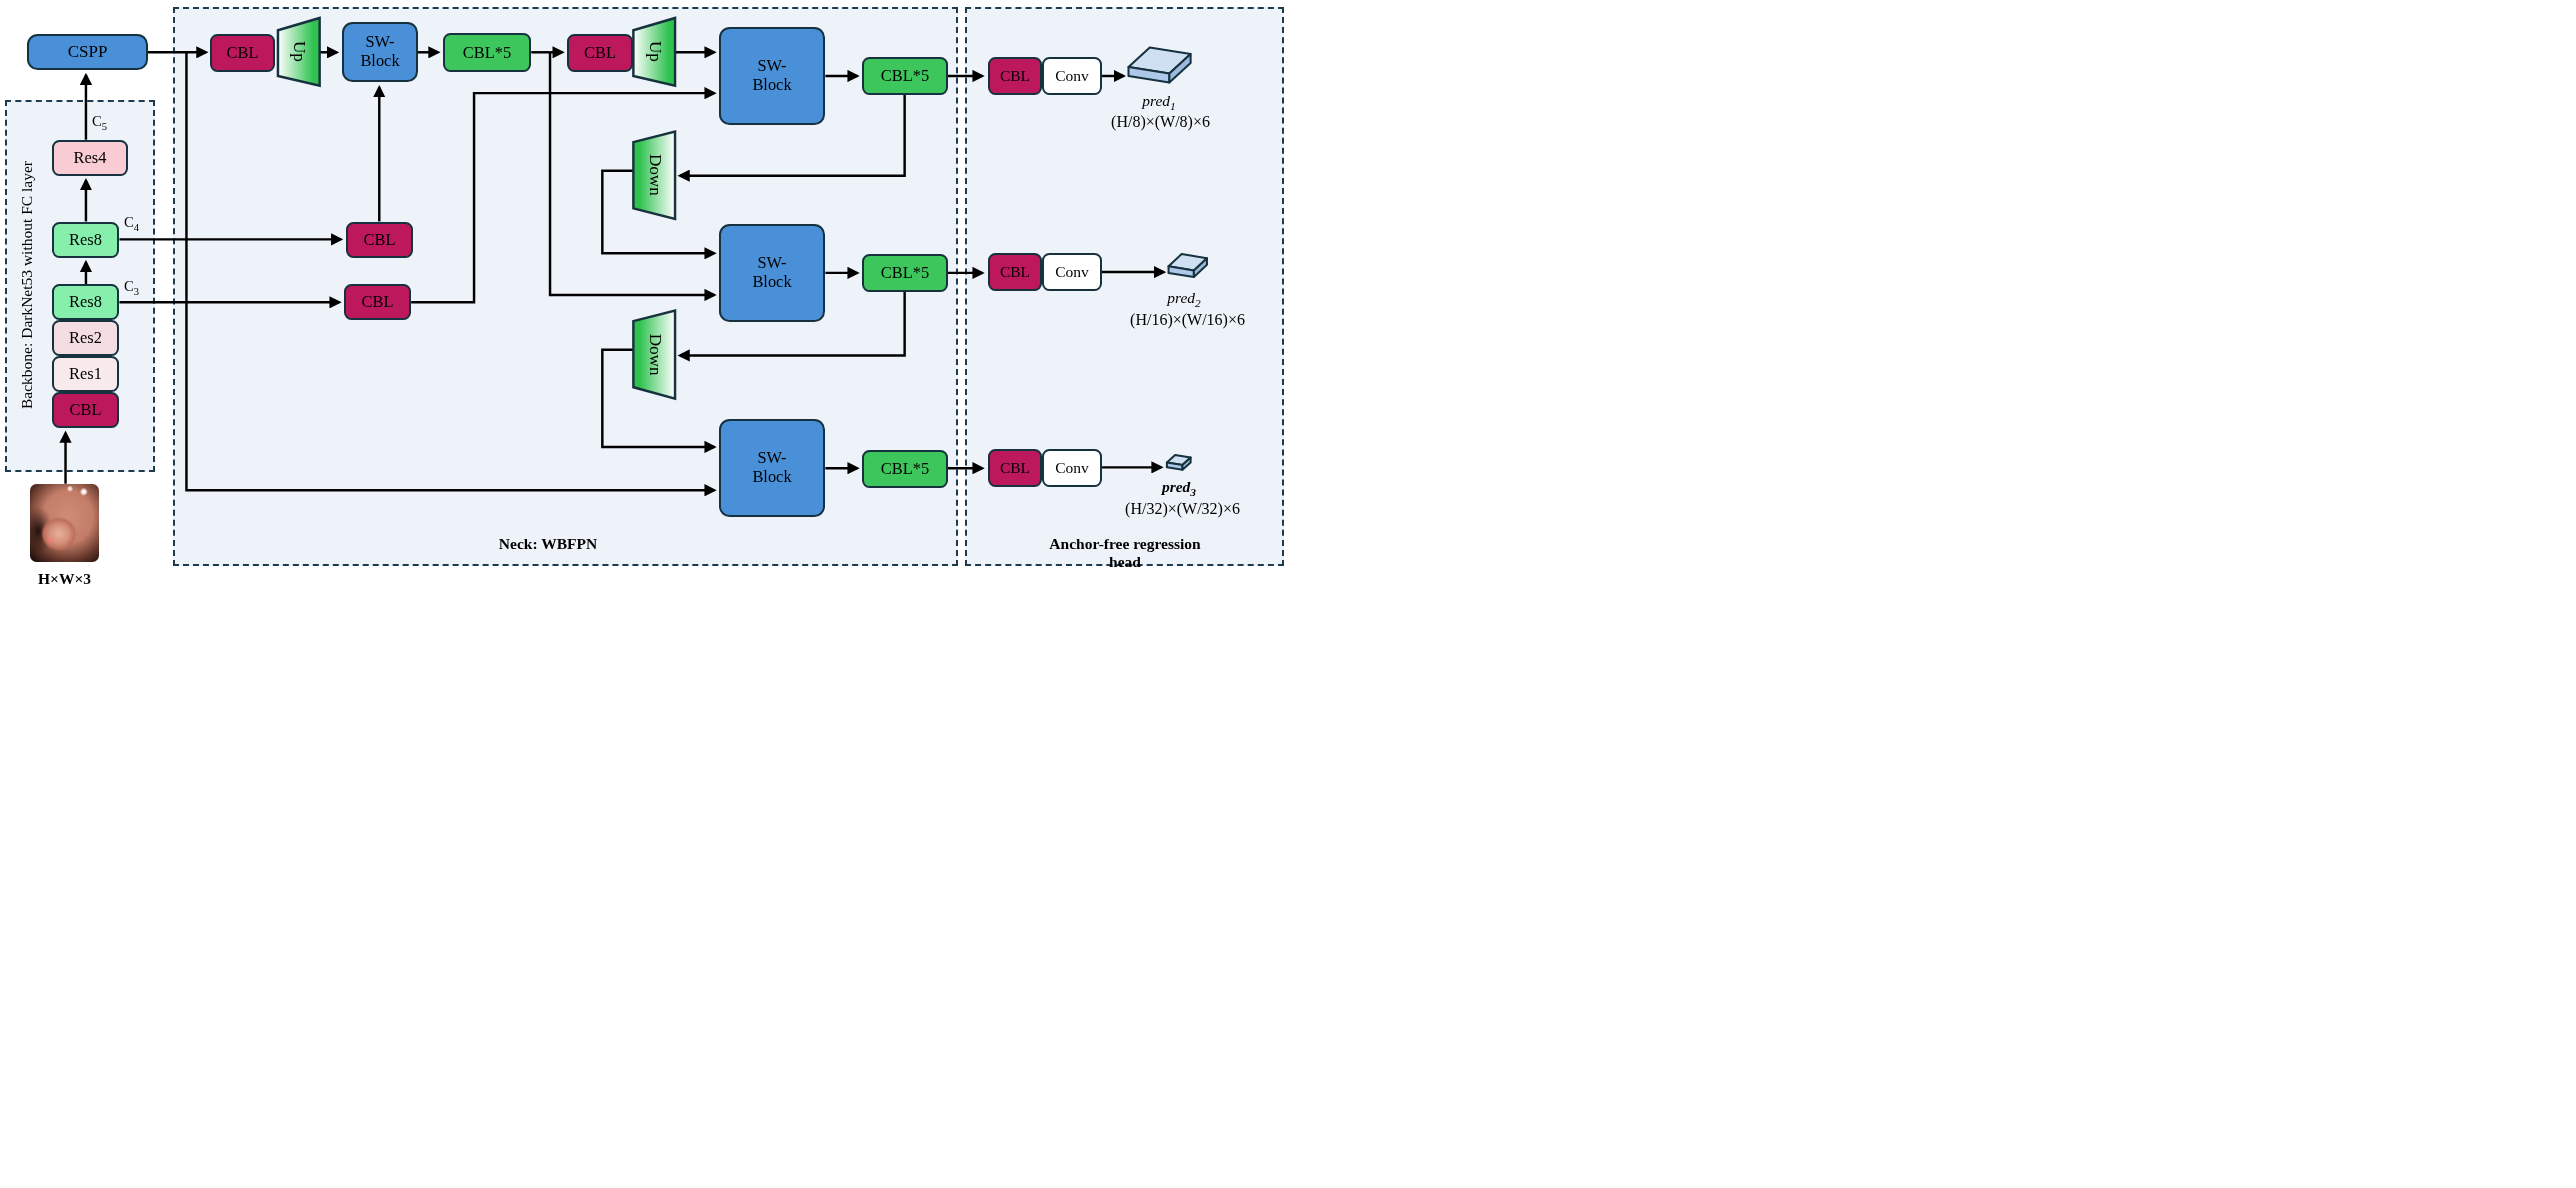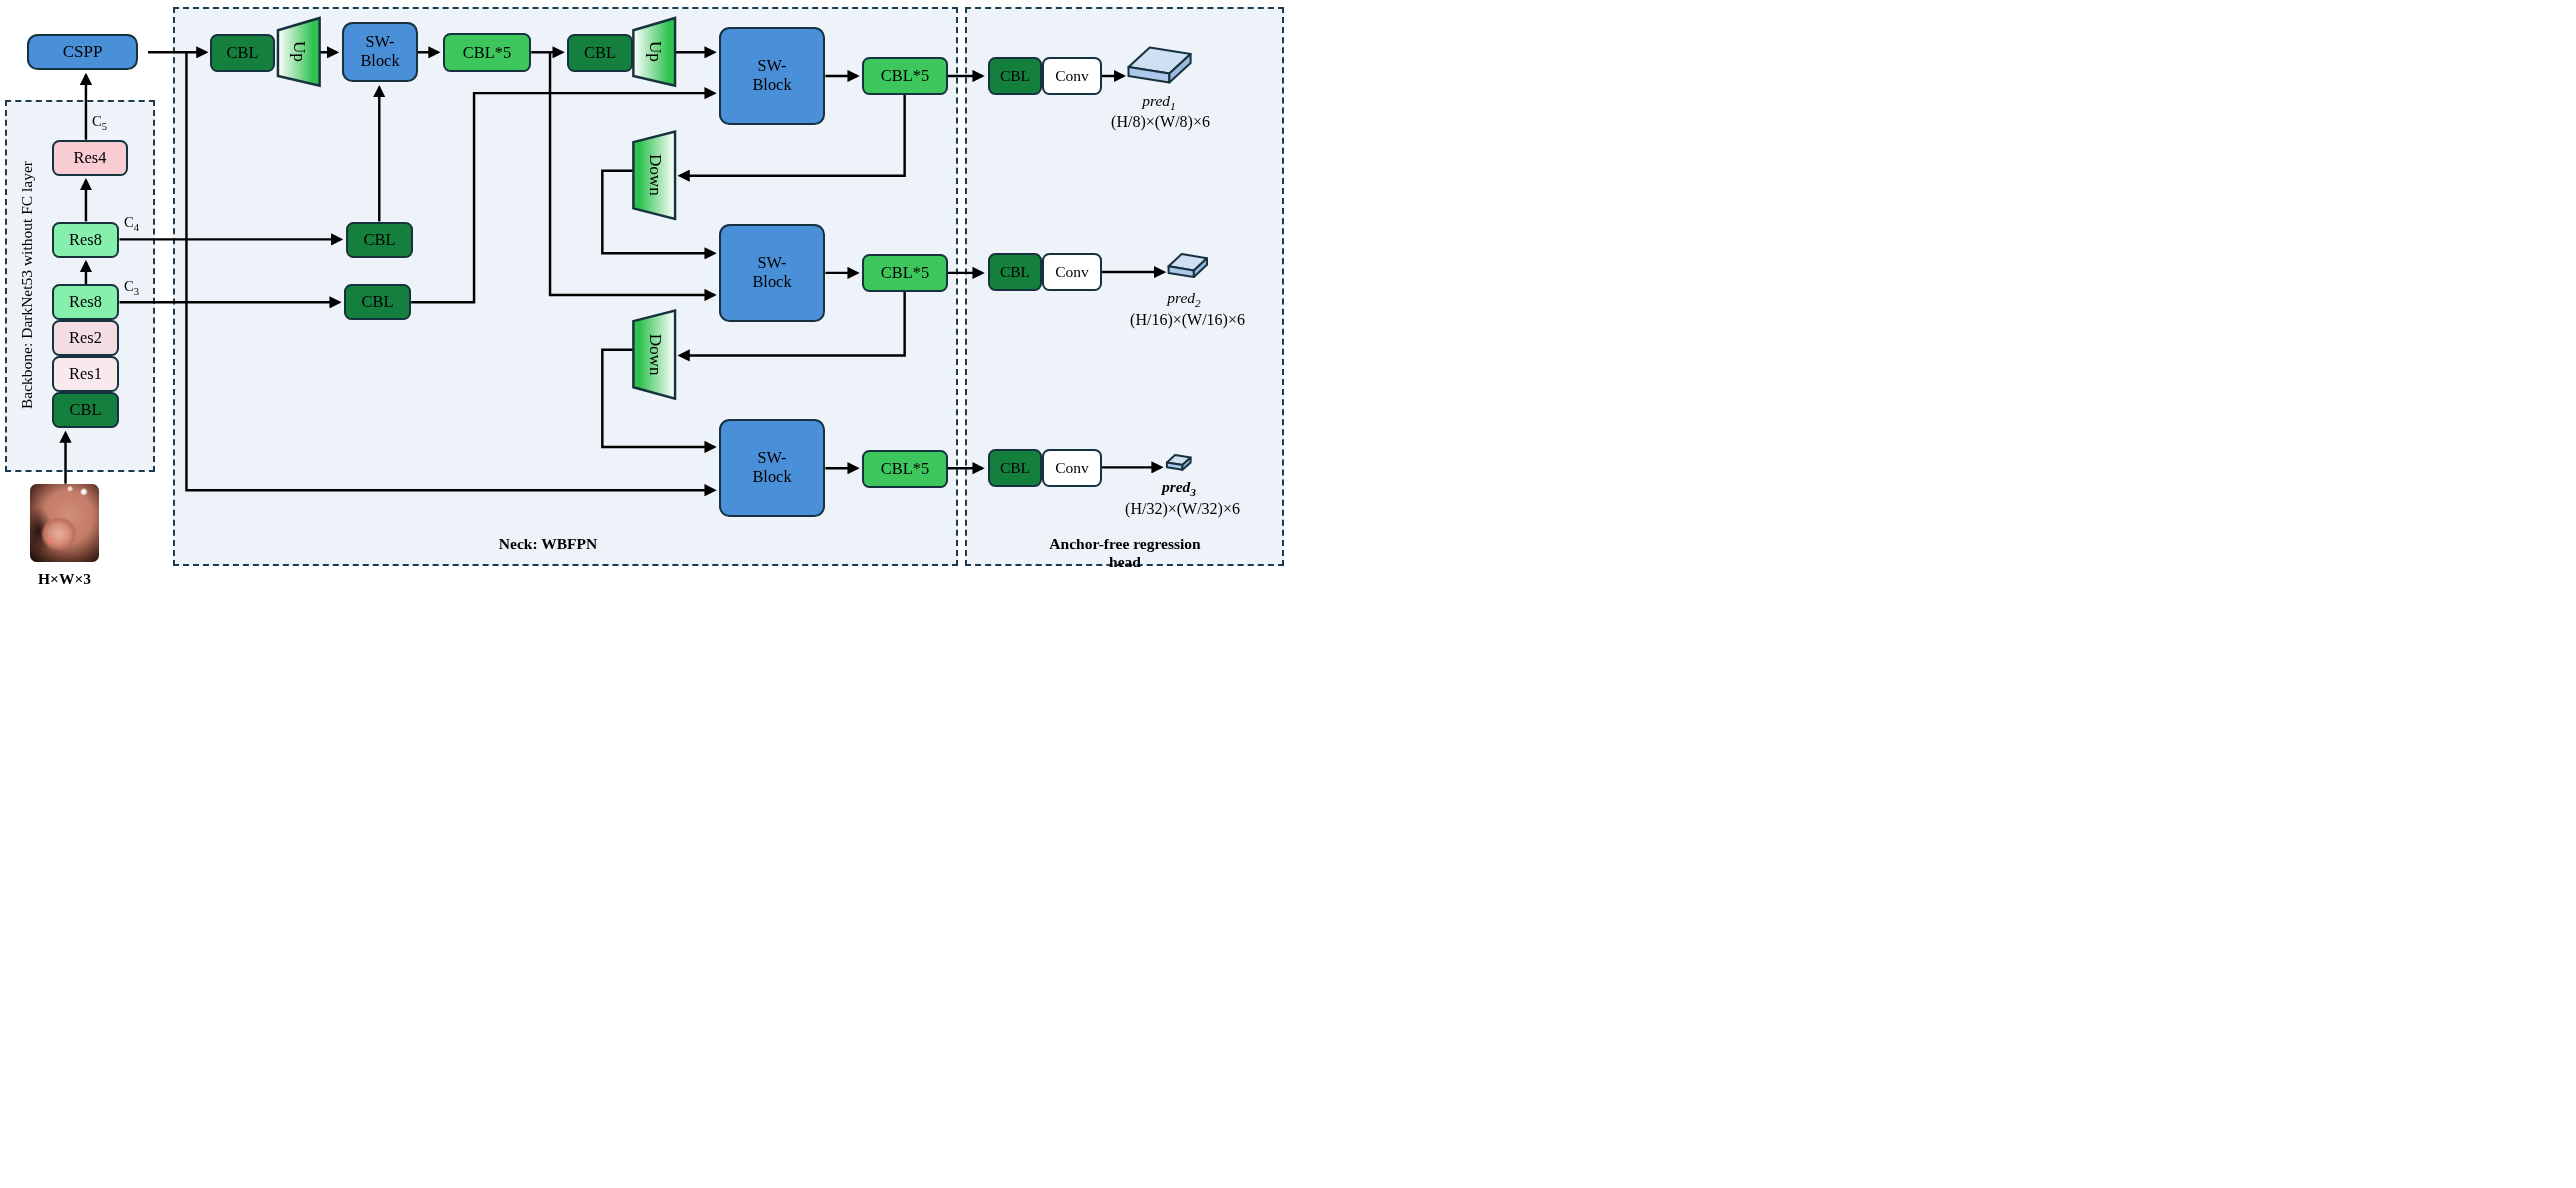--- a/index.html
+++ b/index.html
@@ -4,21 +4,21 @@
 <style>
   html,body{margin:0;padding:0;background:#fff;}
   #canvas{position:relative;width:1288px;height:594px;background:#ffffff;
           font-family:"Liberation Serif", serif;color:#000;}
   .dashbox{position:absolute;background:#eef2f9;border:2.5px dashed #1d3b4d;box-sizing:border-box;}
   .blk{position:absolute;box-sizing:border-box;border:2.5px solid #16323f;border-radius:7.4px;
        display:flex;align-items:center;justify-content:center;font-size:16.4px;z-index:3;}
   .blk.big{border-radius:10.6px;}
   .cspp{background:#4a90d8;}
   .sw{background:#4a90d8;white-space:pre-line;text-align:center;line-height:1.15;}
-  .cbl-light{background:#15803d;}
+  .cbl-light{background:#be185d;}
   .cbl5{background:#3dc65c;}
   .res8{background:#86efac;}
   .res4{background:#f8ccd2;}
   .res2{background:#f3dde2;}
   .res1{background:#f7e9ec;}
   .conv{background:#ffffff;}
   .caption{position:absolute;font-size:15.5px;text-align:center;z-index:3;font-weight:bold;}
   .clabel{position:absolute;font-size:14.7px;z-index:3;}
   .clabel sub{font-size:10.6px;}
   .predlabel{position:absolute;font-size:15.5px;font-style:italic;z-index:3;text-align:center;}
@@ -129,21 +129,21 @@
         <polygon points="1461,331 1477,316 1477,324 1461,339" fill="#9db9dc"></polygon>
       </g>
       <g>
         <polygon points="1428,566 1438,557 1457,560 1447,569" fill="#cfe0f2"></polygon>
         <polygon points="1428,566 1447,569 1447,575 1428,572" fill="#adc8e8"></polygon>
         <polygon points="1447,569 1457,560 1457,566 1447,575" fill="#9db9dc"></polygon>
       </g>
     </g>
   </svg>
 
-  <div class="blk cspp big" style="left:27px;top:34px;width:111px;height:36px;font-size:17px;">CSPP</div>
+  <div class="blk cspp big" style="left:27px;top:34px;width:121px;height:36px;font-size:17px;">CSPP</div>
   <div class="blk res4" style="left:52px;top:140px;width:76px;height:36px;">Res4</div>
   <div class="blk res8" style="left:52px;top:222px;width:67px;height:36px;">Res8</div>
   <div class="blk res8" style="left:52px;top:284px;width:67px;height:36px;">Res8</div>
   <div class="blk res2" style="left:52px;top:320px;width:67px;height:36px;">Res2</div>
   <div class="blk res1" style="left:52px;top:356px;width:67px;height:36px;">Res1</div>
   <div class="blk cbl-light" style="left:52px;top:392px;width:67px;height:36px;">CBL</div>
 
   <div class="clabel" style="left:92px;top:113px;"><span>C</span><sub>5</sub></div>
   <div class="clabel" style="left:124px;top:214px;"><span>C</span><sub>4</sub></div>
   <div class="clabel" style="left:124px;top:278px;"><span>C</span><sub>3</sub></div>

